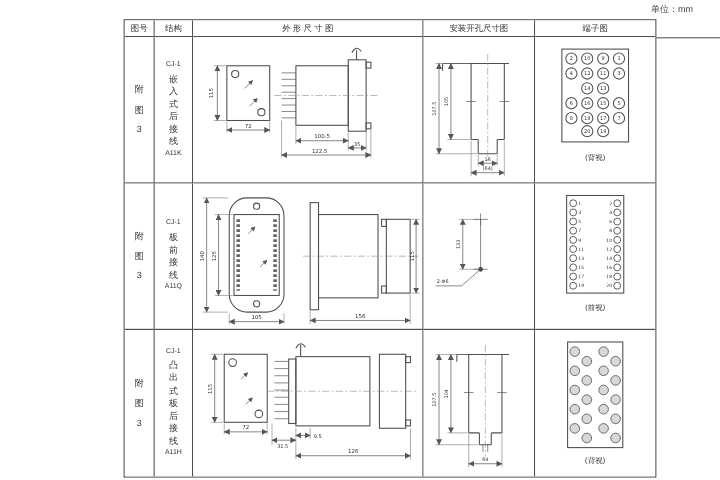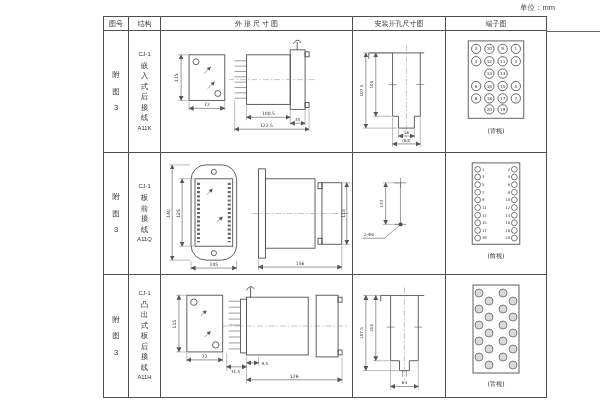--- a/index.html
+++ b/index.html
@@ -1,19 +1,19 @@
 <!DOCTYPE html>
 <html><head>
 <meta charset="utf-8">
 <style>
   html,body{margin:0;padding:0;}
   body{width:600px;height:400px;background:#ffffff;overflow:hidden;position:relative;
        font-family:"Liberation Sans","DejaVu Sans",sans-serif;color:#333;}
   .unit{position:absolute;top:2px;right:0;width:88px;box-sizing:border-box;
-        font-size:7.5px;color:#444;border-bottom:1px solid #666;padding:1px 0 18px 8px;}
+        font-size:7.5px;color:#444;border-bottom:1px solid #666;padding:1px 0 18px 8px;text-align:center;}
   .tbl{position:absolute;left:103px;top:16px;display:grid;
        grid-template-columns:25px 32px 192px 93px 100px;
        grid-template-rows:14px 122px 122px 122px;
        border:1px solid #4f4f4f;background:#fff;}
   .cell{border-right:1px solid #4f4f4f;border-bottom:1px solid #4f4f4f;
         display:flex;align-items:center;justify-content:center;overflow:hidden;background:#fff;}
   .cell.lastcol{border-right:none;}
   .cell.lastrow{border-bottom:none;}
   .hd{font-size:7px;color:#333;white-space:nowrap;}
   .vchars{display:flex;flex-direction:column;align-items:center;gap:3px;font-size:7.5px;line-height:1;color:#333;}

